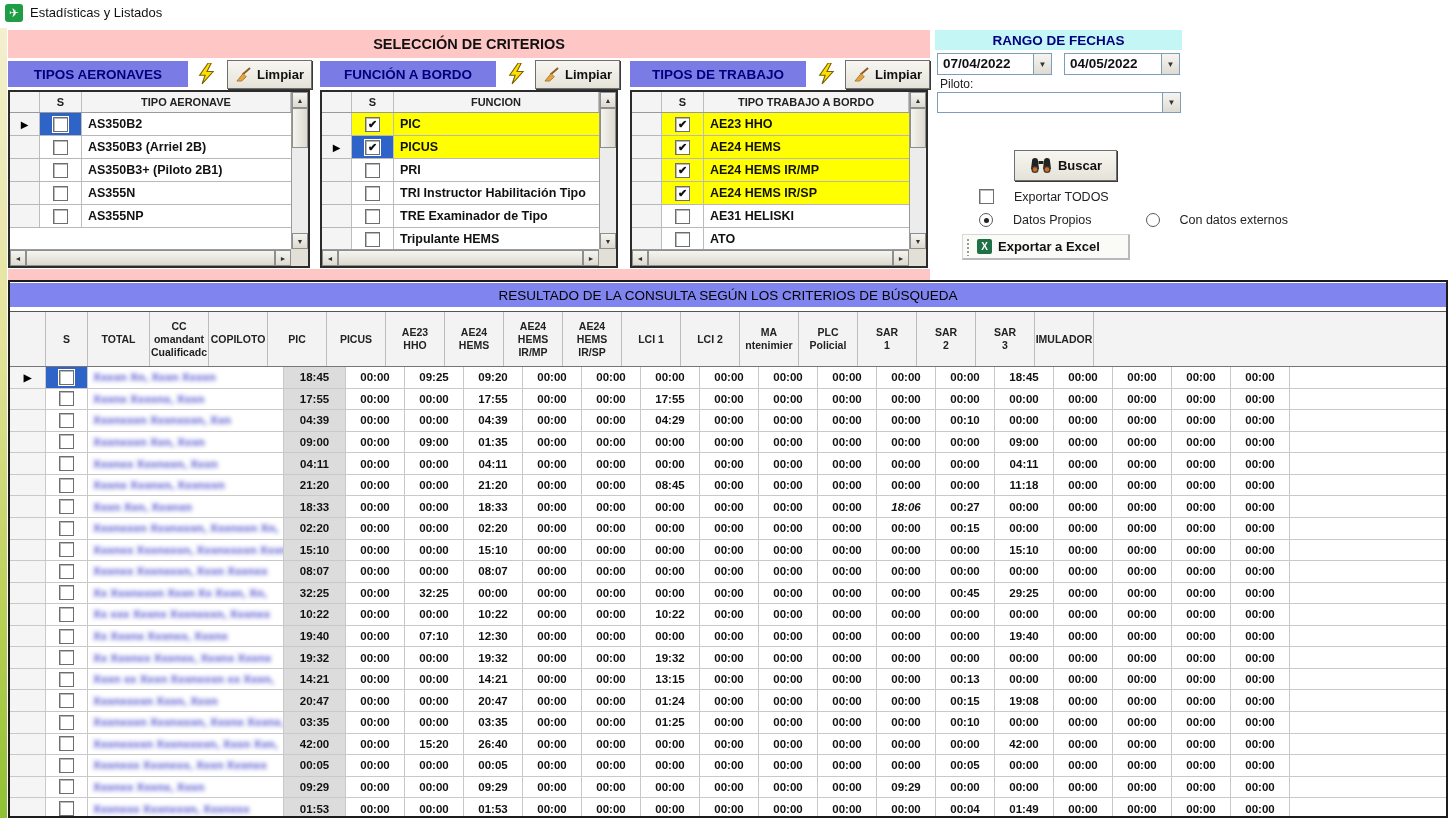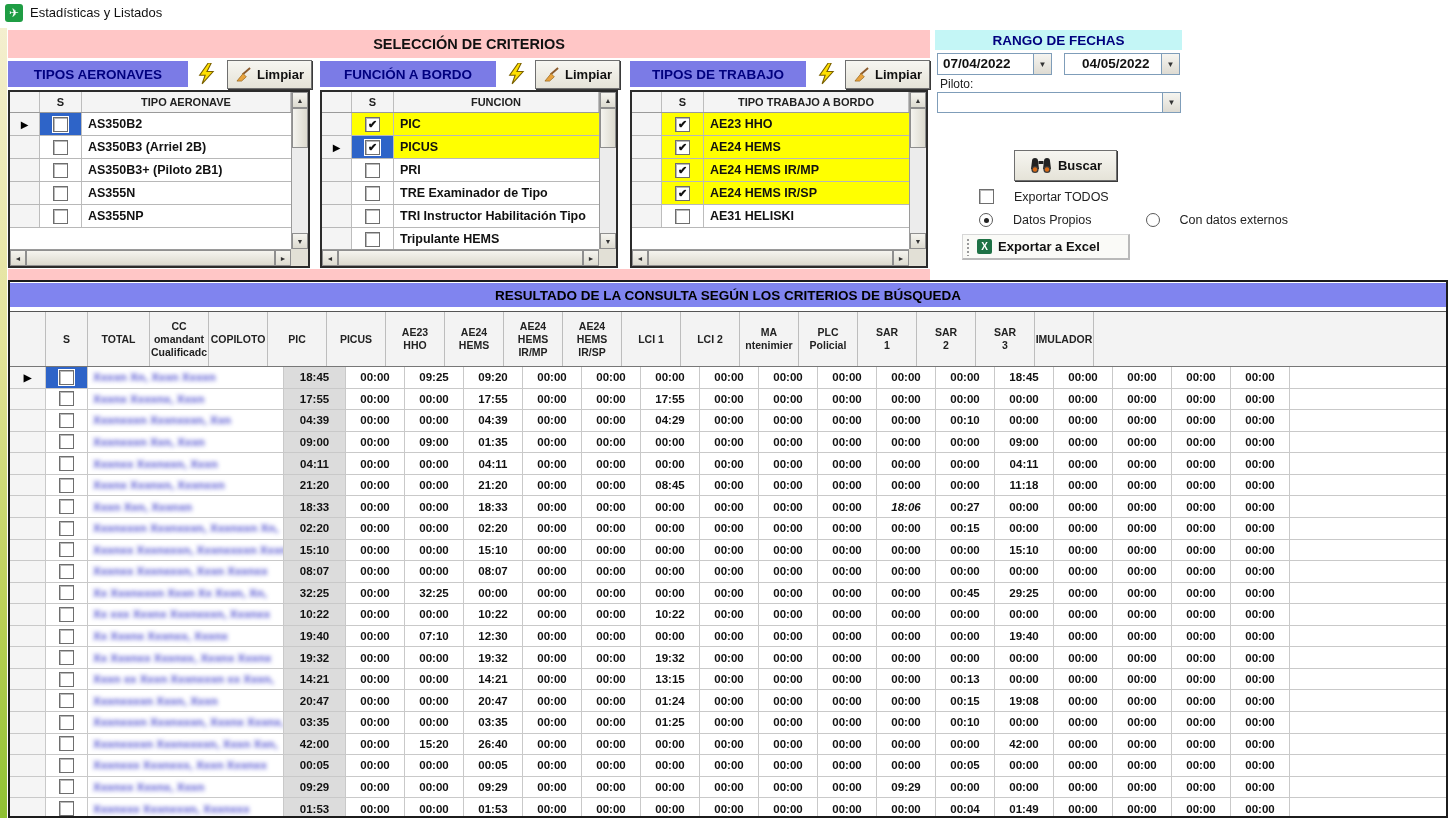--- a/index.html
+++ b/index.html
@@ -85,21 +85,21 @@
         background-size:4px 4px;}
   .xlicon{width:15px;height:15px;background:#1e7145;color:#fff;font-weight:bold;font-size:10px;
           display:flex;align-items:center;justify-content:center;border-radius:2px;}
   .excel-label{font-weight:bold;font-size:13px;color:#111;}
 
   
   .res-frame{left:8px;top:280px;width:1440px;height:538px;border:2px solid #1c1c1c;
              background:#fff;box-sizing:border-box;}
   .res-band{position:absolute;left:0;top:1px;width:100%;height:24px;background:#8084ef;
             display:flex;align-items:center;justify-content:center;
-            font-weight:bold;font-size:13.5px;color:#000;}
+            font-weight:normal;font-size:13.5px;color:#000;}
   .res-grid{position:absolute;left:0;top:29px;right:0;bottom:0;background:#b2b2b2;overflow:hidden;
             border-top:1px solid #555;}
   .rhead{display:flex;height:54px;background:#f3f3f3;border-bottom:1px solid #777;}
   .r-hc{border-right:1px solid #bdbdbd;box-sizing:border-box;display:flex;flex-direction:column;
         align-items:center;justify-content:center;font-weight:bold;font-size:10.5px;color:#222;
         line-height:13px;overflow:hidden;white-space:nowrap;flex:none;background:#f3f3f3;}
   .rrow{display:flex;height:21.57px;background:#fff;border-bottom:1px solid #c9c9c9;box-sizing:border-box;}
   .r-c{border-right:1px solid #c9c9c9;box-sizing:border-box;display:flex;align-items:center;
        justify-content:center;font-weight:bold;font-size:11.5px;color:#111;flex:none;overflow:hidden;}
   .r-c.selc{background:#f5f5f5;}
@@ -241,28 +241,28 @@
         <div class="cg-s">
           <div class="cb"></div>
         </div>
         <div class="cg-main">PRI</div>
       </div>
       <div class="cg-row">
         <div class="cg-sel"></div>
         <div class="cg-s">
           <div class="cb"></div>
         </div>
+        <div class="cg-main">TRI Instructor Habilitación Tipo</div>
+      </div>
+      <div class="cg-row">
+        <div class="cg-sel"></div>
+        <div class="cg-s">
+          <div class="cb"></div>
+        </div>
         <div class="cg-main">TRE Examinador de Tipo</div>
-      </div>
-      <div class="cg-row">
-        <div class="cg-sel"></div>
-        <div class="cg-s">
-          <div class="cb"></div>
-        </div>
-        <div class="cg-main">TRI Instructor Habilitación Tipo</div>
       </div>
       <div class="cg-row">
         <div class="cg-sel"></div>
         <div class="cg-s">
           <div class="cb"></div>
         </div>
         <div class="cg-main">Tripulante HEMS</div>
       </div>
     </div>
     <div class="vsb">
@@ -312,40 +312,47 @@
         </div>
         <div class="cg-main">AE24 HEMS IR/SP</div>
       </div>
       <div class="cg-row">
         <div class="cg-sel"></div>
         <div class="cg-s">
           <div class="cb"></div>
         </div>
         <div class="cg-main">AE31 HELISKI</div>
       </div>
+      <div class="cg-row">
+        <div class="cg-sel"></div>
+        <div class="cg-s">
+          <div class="cb"></div>
+        </div>
+        <div class="cg-main">ATO</div>
+      </div>
     </div>
     <div class="vsb">
       <div class="sbtn" style="top: 0px;">▲</div>
       <div class="vthumb"></div>
       <div class="sbtn" style="bottom: 0px;">▼</div>
     </div>
     <div class="hsb">
       <div class="sbtn">◄</div>
       <div class="hthumb"></div>
       <div class="sbtn">►</div>
     </div>
     <div class="corner"></div>
   </div>
 
 <div class="abs cyan-band">RANGO DE FECHAS</div>
 <div class="abs combo" style="left:937px;top:53px;width:115px;height:22px;">
   <div class="val">07/04/2022</div>
   <div class="drop">▼</div>
 </div>
-<div class="abs combo" style="left:1064px;top:53px;width:116px;height:22px;padding-left:12px;">
+<div class="abs combo" style="left:1064px;top:53px;width:116px;height:22px;">
   <div class="val">04/05/2022</div>
   <div class="drop">▼</div>
 </div>
 <div class="abs lbl" style="left:940px;top:77px;">Piloto:</div>
 <div class="abs combo" style="left:937px;top:92px;width:244px;height:21px;">
   <div class="val"></div>
   <div class="drop">▼</div>
 </div>
 
 <div class="abs btn btn-buscar">

